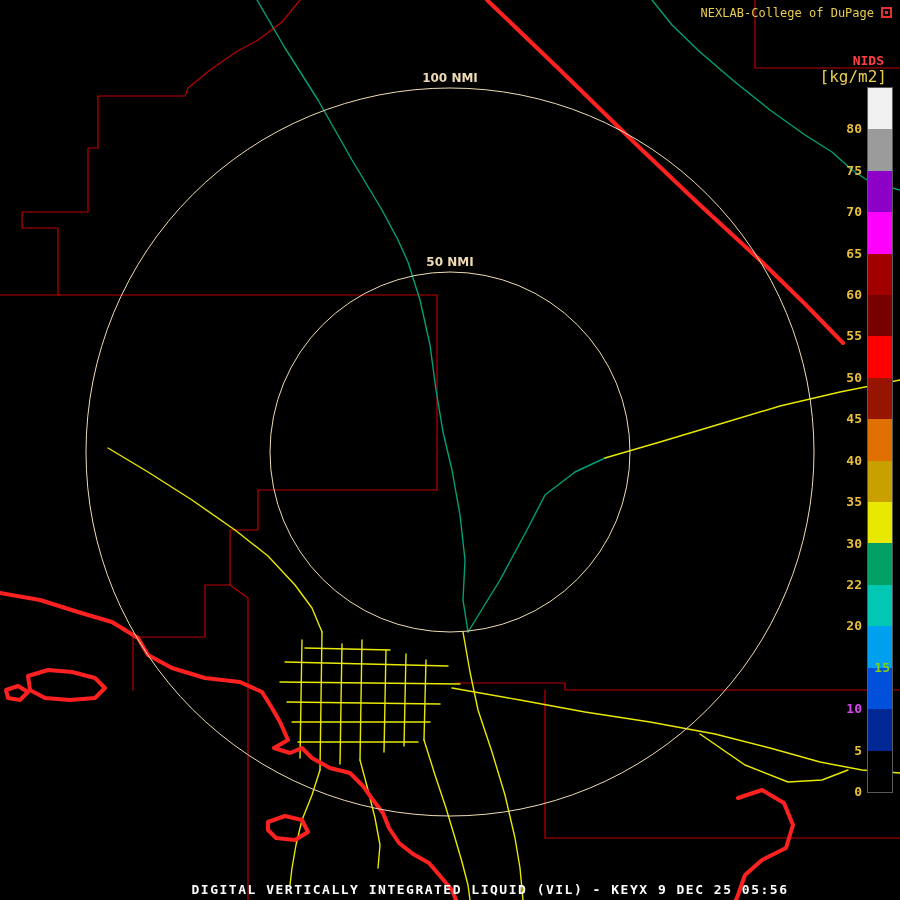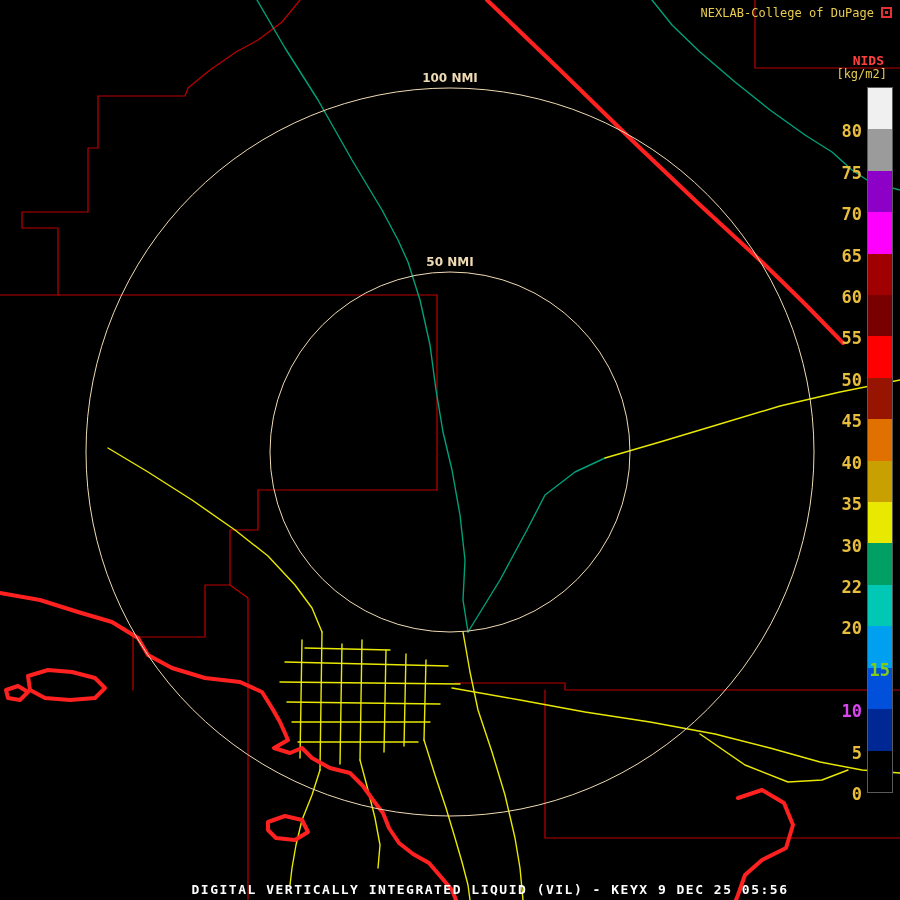--- a/index.html
+++ b/index.html
@@ -4,27 +4,27 @@
 <style>
   html,body{margin:0;padding:0;background:#000;}
   .screen{position:relative;width:900px;height:900px;background:#000;overflow:hidden;
           font-family:"DejaVu Sans Mono", monospace;}
   #map-svg{position:absolute;left:0;top:0;}
   .hdr-source{position:absolute;top:6px;right:26px;font-size:12px;letter-spacing:0;padding-left:32px;}
   .hdr-logo{position:absolute;top:7px;right:8px;width:11px;height:11px;
             border:2px solid #e83030;box-sizing:border-box;}
   .hdr-logo::after{content:"";position:absolute;left:2px;top:2px;width:3px;height:3px;background:#e83030;}
   .hdr-nids{position:absolute;top:53px;right:16px;font-size:13px;font-weight:bold;}
-  .hdr-units{position:absolute;top:67px;right:13px;font-size:12px;}
+  .hdr-units{position:absolute;top:67px;right:13px;font-size:16px;}
   .caption{position:absolute;bottom:3px;left:0;width:100%;text-align:center;
            font-size:13px;font-weight:bold;letter-spacing:1.5px;margin-left:40px;}
   #colorbar-bands{position:absolute;display:flex;flex-direction:column;
                   outline:1px solid #5a5a5a;}
   #colorbar-bands .band{width:100%;flex:1;}
-  .cb-tick{position:absolute;width:42px;text-align:right;font-size:17px;font-weight:bold;}
+  .cb-tick{position:absolute;width:42px;text-align:right;font-size:13px;font-weight:bold;}
 </style>
 </head>
 <body>
 
 <div class="screen" style="background: rgb(0, 0, 0);">
 
   <svg id="map-svg" width="900" height="900" viewBox="0 0 900 900">
       <polyline points="300,0 282,22 258,40 236,52 210,70 188,88 185,96 98,96 98,148 88,148 88,212 22,212 22,228 58,228 58,295" fill="none" stroke="#be0000" stroke-width="1.2" stroke-linejoin="round" stroke-linecap="round"></polyline>
       <polyline points="0,295 437,295" fill="none" stroke="#be0000" stroke-width="1.2" stroke-linejoin="round" stroke-linecap="round"></polyline>
       <polyline points="437,295 437,490" fill="none" stroke="#be0000" stroke-width="1.2" stroke-linejoin="round" stroke-linecap="round"></polyline>

